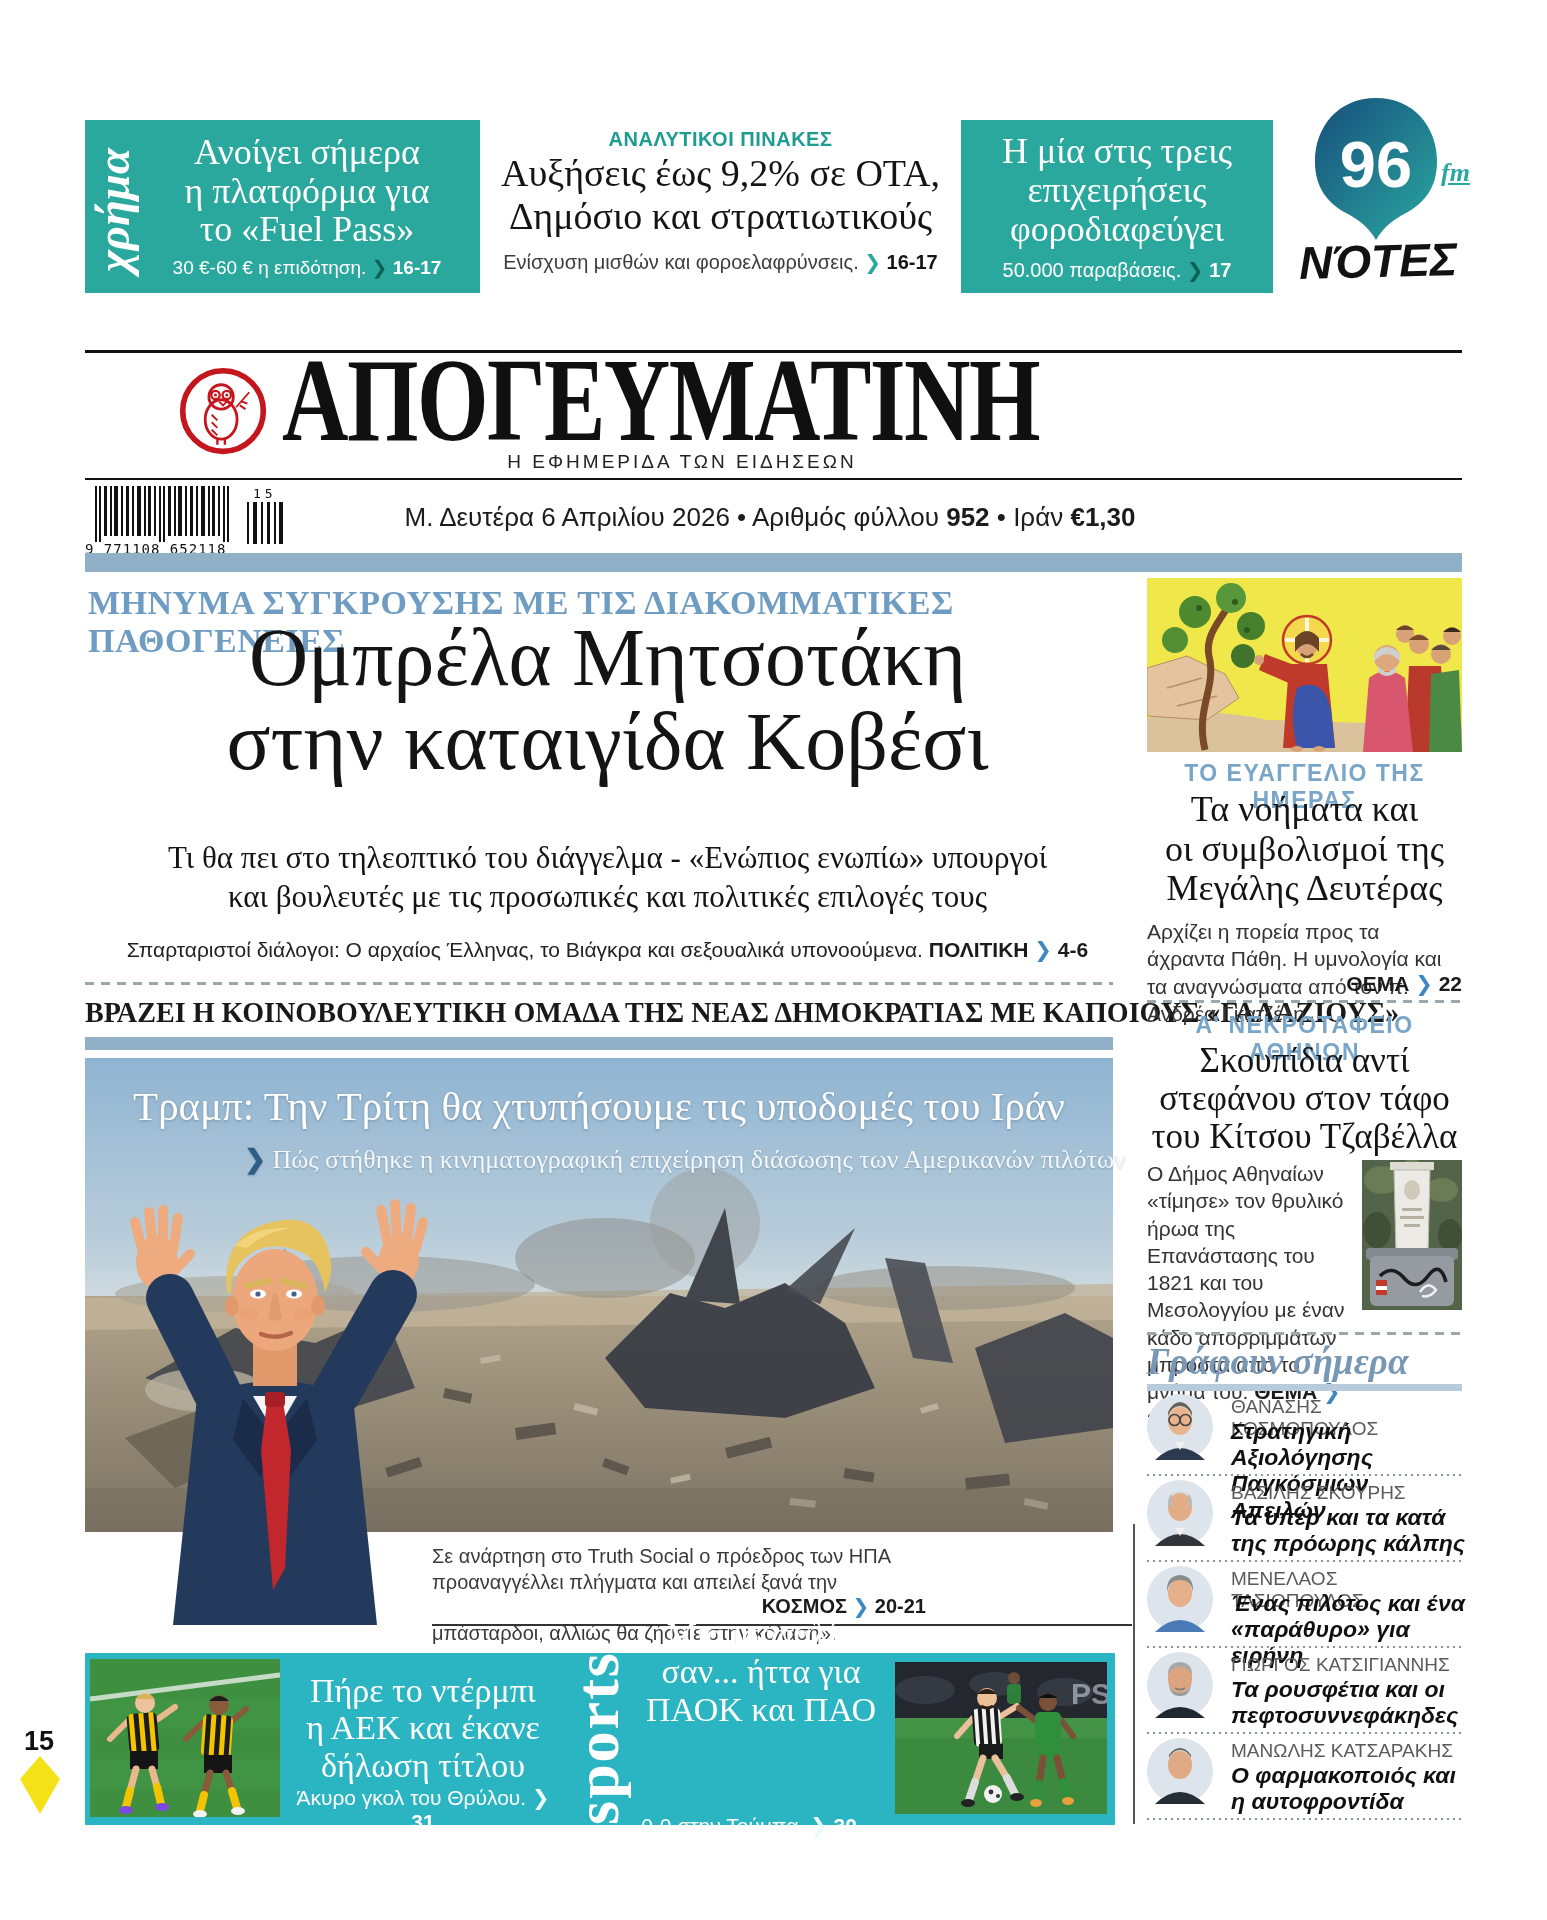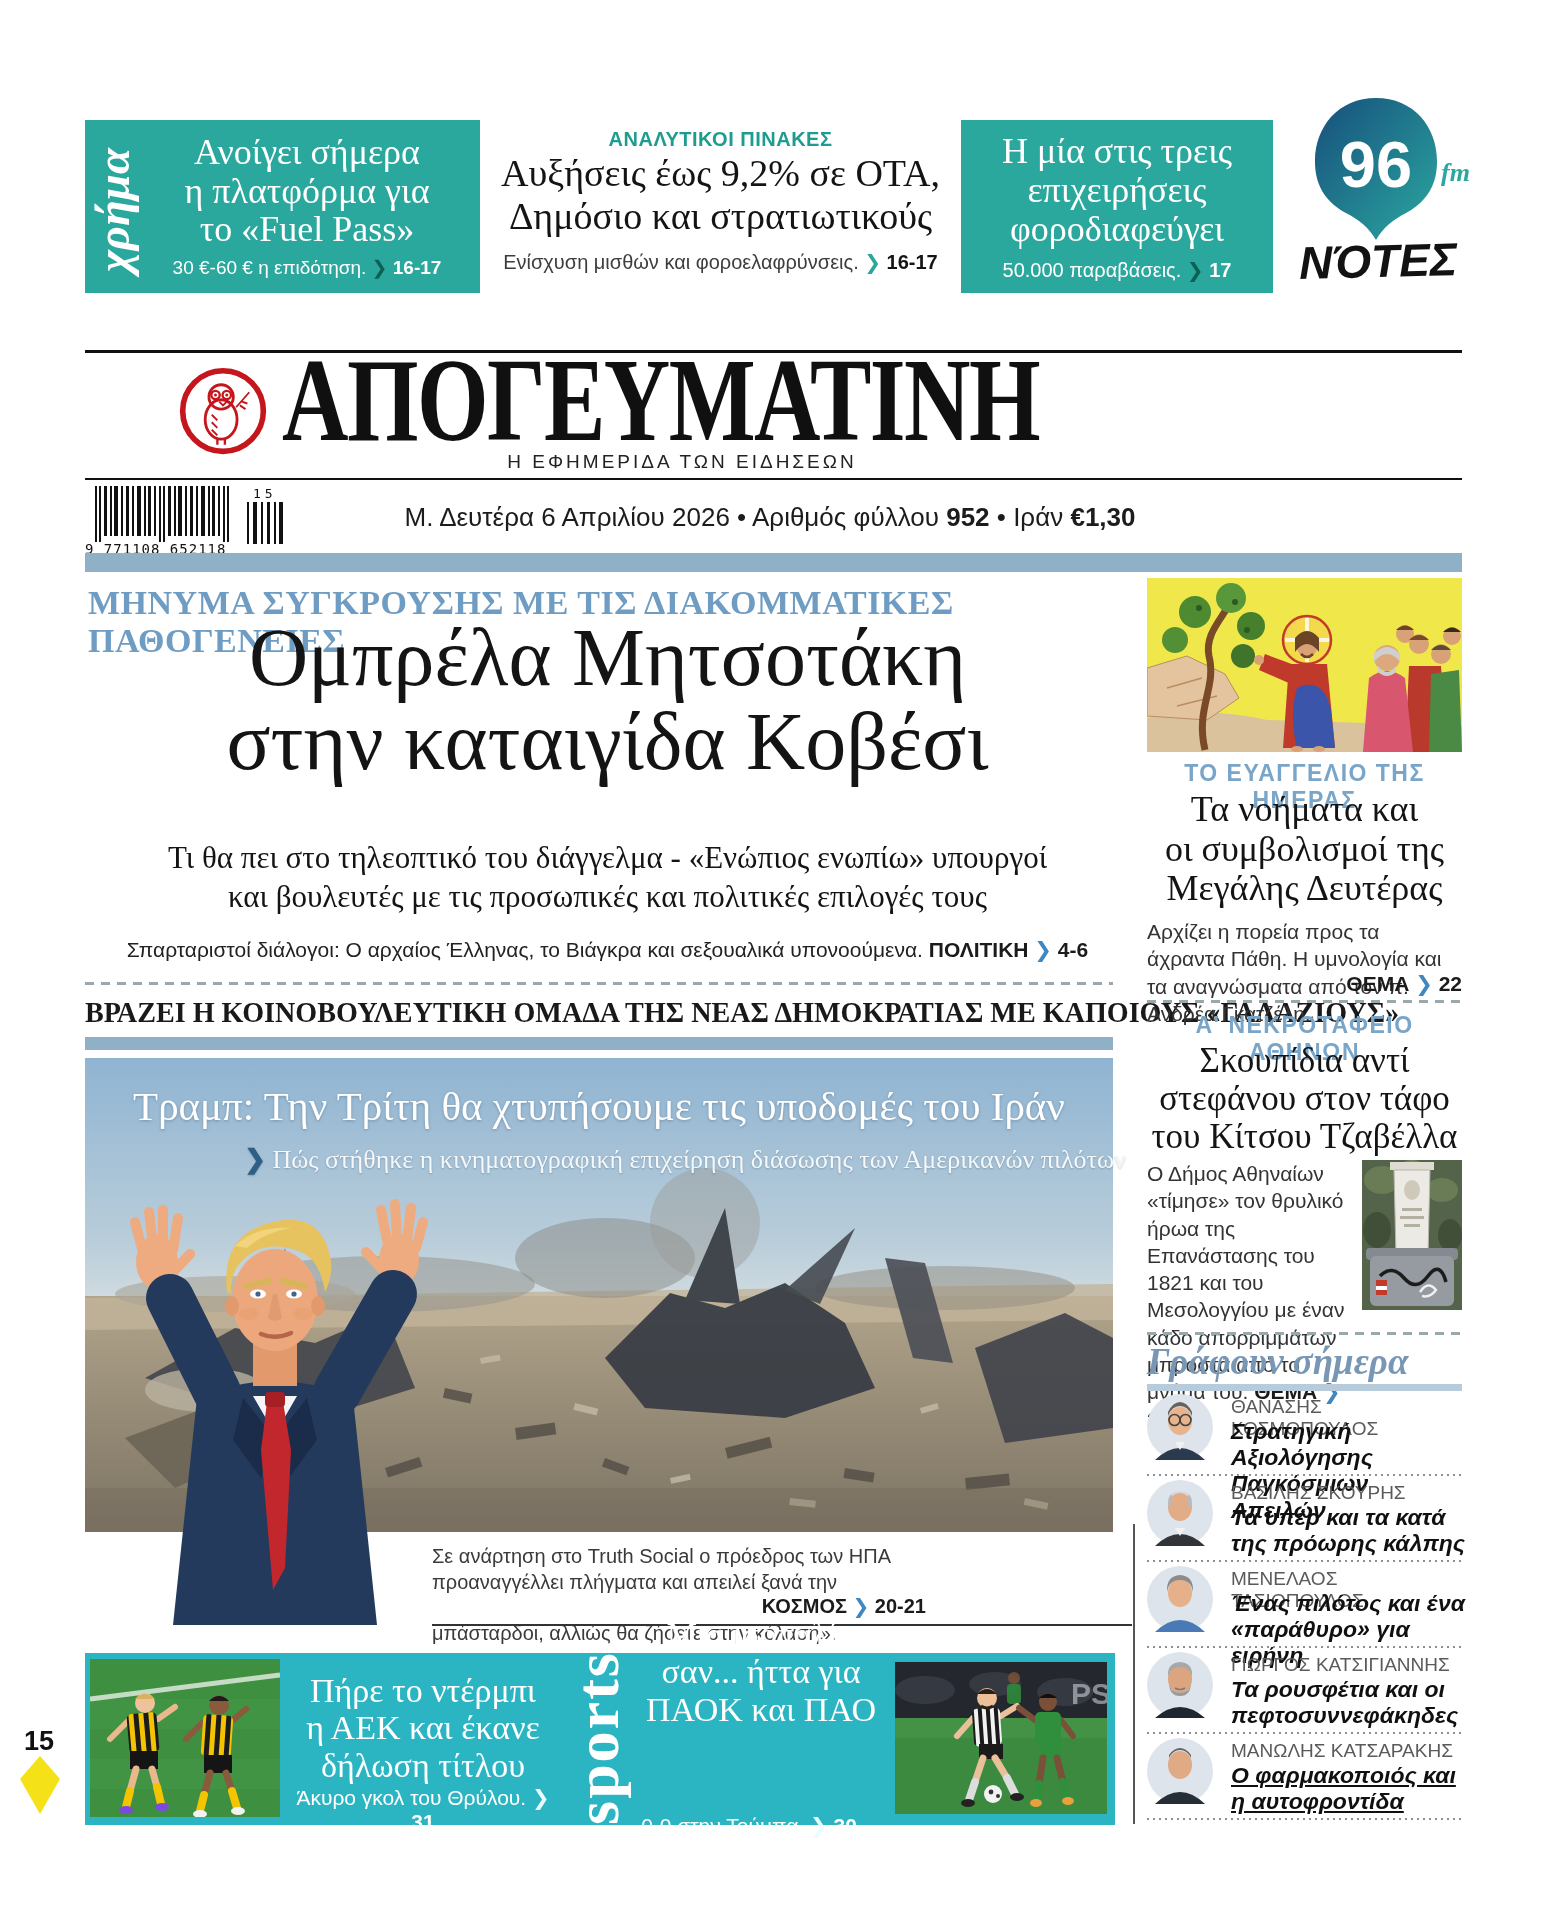--- a/index.html
+++ b/index.html
@@ -85,21 +85,21 @@
   <svg class="abs" style="left:1312px;top:96px;" width="128" height="148" viewBox="0 0 130 150">
     <defs>
       <linearGradient id="rg" x1="0" y1="0" x2="1" y2="1">
         <stop offset="0" stop-color="#174f7c"></stop>
           <stop offset="1" stop-color="#2aa8a0"></stop>
       </linearGradient>
     </defs>
     <path d="M65,2 C103,2 127,31 127,66 C127,94 113,109 95,119 C82,126 73,133 65,146 C57,133 48,126 35,119 C17,109 3,94 3,66 C3,31 27,2 65,2 Z" fill="url(#rg)"></path>
     <text x="65" y="92" text-anchor="middle" font-family="Liberation Sans, sans-serif" font-weight="700" font-size="66" fill="#ffffff">96</text>
   </svg>
-  <div class="abs serif" style="left:1441px;top:158px;font-size:26px;font-style:italic;font-weight:700;color:#2aa8a0;">fm</div>
+  <div class="abs serif" style="left:1441px;top:158px;font-size:26px;font-style:italic;font-weight:700;color:#2aa8a0;text-decoration:underline;">fm</div>
   <div class="abs" style="left:1283px;top:234px;width:190px;text-align:center;font-size:46px;font-weight:700;font-style:italic;
               color:#121212;transform:rotate(-1.5deg);letter-spacing:0px;">ΝΌΤΕΣ</div>
 
   <div class="abs blackrule" style="left:85px;top:350px;width:1377px;height:3px;"></div>
 
   <svg class="abs" style="left:178px;top:366px;" width="90" height="90" viewBox="0 0 96 96">
     <circle cx="48" cy="48" r="43" fill="#fff" stroke="#c4161c" stroke-width="6"></circle>
     <circle cx="46" cy="33" r="13" fill="none" stroke="#c4161c" stroke-width="3"></circle>
     <ellipse cx="46" cy="57" rx="17" ry="21" fill="none" stroke="#c4161c" stroke-width="3"></ellipse>
     <circle cx="40" cy="31" r="4.5" fill="none" stroke="#c4161c" stroke-width="2.5"></circle>
@@ -592,16 +592,16 @@
   <div class="abs col-title" style="left:1231px;top:1676px;width:235px;">Τα ρουσφέτια και οι πεφτοσυννεφάκηδες</div>
   <div class="abs dotted" style="left:1147px;top:1732px;width:315px;"></div>
 
   <svg class="abs" style="left:1147px;top:1738px;" width="66" height="66" viewBox="0 0 66 66">
     <circle cx="33" cy="33" r="33" fill="#dde4eb"></circle>
     <path d="M8,66 Q33,42 58,66 Z" fill="#252d36"></path>
     <ellipse cx="33" cy="27" rx="12" ry="14" fill="#e0aa84"></ellipse>
     <path d="M22,20 Q26,12 33,12 Q40,12 44,20 L44,17 Q39,10 33,10 Q27,10 22,17 Z" fill="#6b655e"></path>
   </svg>
   <div class="abs col-name" style="left:1231px;top:1740px;width:235px;">ΜΑΝΩΛΗΣ ΚΑΤΣΑΡΑΚΗΣ</div>
-  <div class="abs col-title" style="left:1231px;top:1762px;width:235px;text-decoration:underline;">Ο φαρμακοποιός και η αυτοφροντίδα</div>
+  <div class="abs col-title" style="left:1231px;top:1762px;width:235px;">Ο φαρμακοποιός και η αυτοφροντίδα</div>
   <div class="abs dotted" style="left:1147px;top:1818px;width:315px;"></div>
 
 </div>
 
 </body></html>

